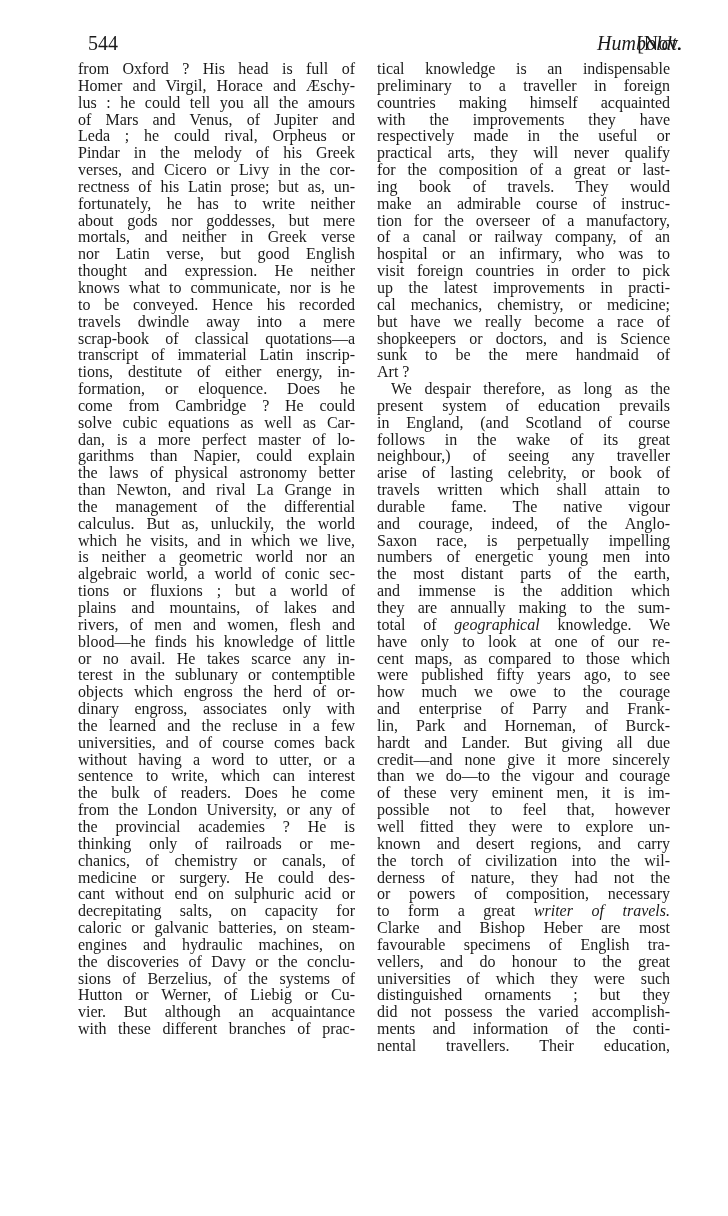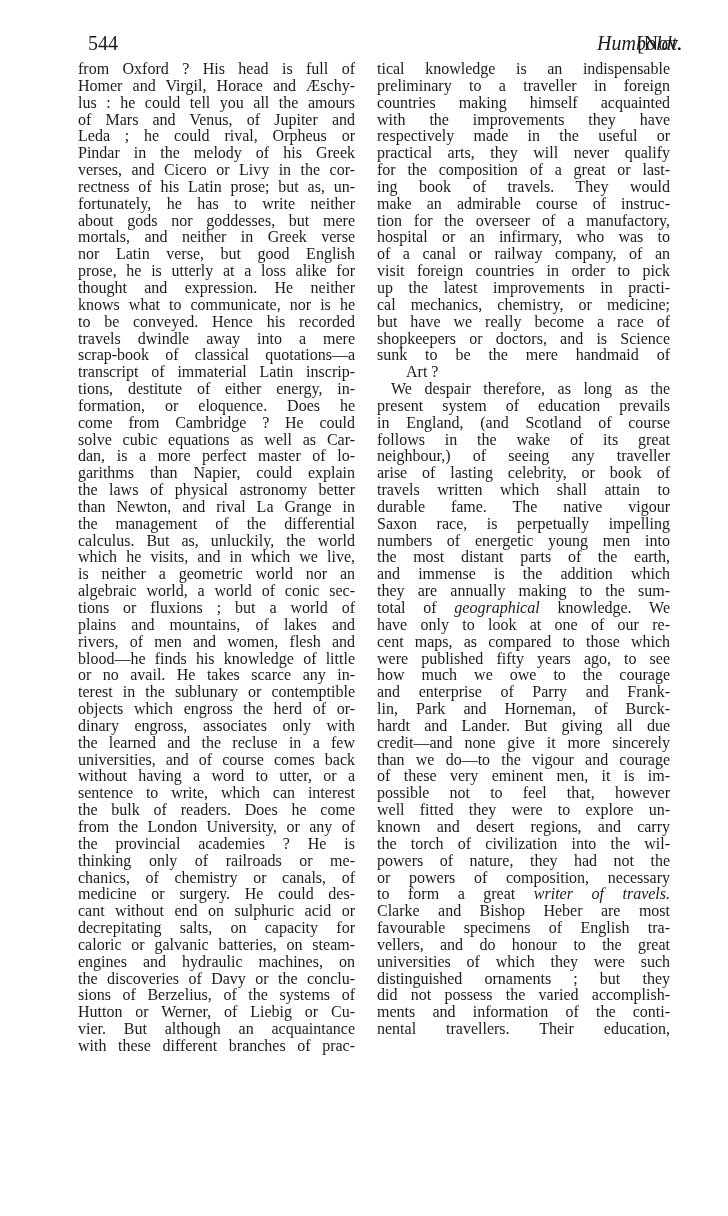--- a/index.html
+++ b/index.html
@@ -8,21 +8,21 @@
     font-family: "DejaVu Serif", "Liberation Serif", serif; color:#1a1a1a;
   }
   .page-header { position:absolute; top:32px; left:88px; width:594px; height:20px; font-family:"Liberation Serif", serif; font-size:20px; }
   .page-number { position:absolute; left:0; top:0; }
   .running-title { position:absolute; left:0; right:0; text-align:right; font-style:italic; top:0; }
   .running-date { position:absolute; right:0; top:0;text-align:right; }
   .column { position:absolute; top:61px; font-family:"Liberation Serif", serif; font-size:16px; line-height:16.85px; }
   .col-left { left:78px; width:277px; }
   .col-right { left:377px; width:293px; }
   .line { display:block; white-space:nowrap; text-align:justify; text-align-last:justify; height:16.85px; }
-  .line.last { text-align-last:left;margin-left:29px; }
+  .line.last { text-align-last:left; }
   .line.indent { padding-left:14px; }
   .ital { font-style:italic; }
 </style>
 </head>
 <body>
 
 <div class="page-header">
   <span class="page-number">544</span>
   <span class="running-title">Humboldt.</span>
   <span class="running-date">[Nov.</span>
@@ -34,21 +34,20 @@
     <span class="line">lus : he could tell you all the amours</span>
     <span class="line">of Mars and Venus, of Jupiter and</span>
     <span class="line">Leda ; he could rival, Orpheus or</span>
     <span class="line">Pindar in the melody of his Greek</span>
     <span class="line">verses, and Cicero or Livy in the cor-</span>
     <span class="line">rectness of his Latin prose; but as, un-</span>
     <span class="line">fortunately, he has to write neither</span>
     <span class="line">about gods nor goddesses, but mere</span>
     <span class="line">mortals, and neither in Greek verse</span>
     <span class="line">nor Latin verse, but good English</span>
-    <span class="line">prose, he is utterly at a loss alike for</span>
     <span class="line">thought and expression. He neither</span>
     <span class="line">knows what to communicate, nor is he</span>
     <span class="line">to be conveyed. Hence his recorded</span>
     <span class="line">travels dwindle away into a mere</span>
     <span class="line">scrap-book of classical quotations—a</span>
     <span class="line">transcript of immaterial Latin inscrip-</span>
     <span class="line">tions, destitute of either energy, in-</span>
     <span class="line">formation, or eloquence. Does he</span>
     <span class="line">come from Cambridge ? He could</span>
     <span class="line">solve cubic equations as well as Car-</span>
@@ -93,58 +92,59 @@
     <span class="line">tical knowledge is an indispensable</span>
     <span class="line">preliminary to a traveller in foreign</span>
     <span class="line">countries making himself acquainted</span>
     <span class="line">with the improvements they have</span>
     <span class="line">respectively made in the useful or</span>
     <span class="line">practical arts, they will never qualify</span>
     <span class="line">for the composition of a great or last-</span>
     <span class="line">ing book of travels. They would</span>
     <span class="line">make an admirable course of instruc-</span>
     <span class="line">tion for the overseer of a manufactory,</span>
+    <span class="line">of a canal or railway company, of an</span>
     <span class="line">hospital or an infirmary, who was to</span>
-    <span class="line">of a canal or railway company, of an</span>
     <span class="line">visit foreign countries in order to pick</span>
     <span class="line">up the latest improvements in practi-</span>
     <span class="line">cal mechanics, chemistry, or medicine;</span>
     <span class="line">but have we really become a race of</span>
     <span class="line">shopkeepers or doctors, and is Science</span>
     <span class="line">sunk to be the mere handmaid of</span>
     <span class="line last">Art ?</span>
     <span class="line indent">We despair therefore, as long as the</span>
     <span class="line">present system of education prevails</span>
     <span class="line">in England, (and Scotland of course</span>
     <span class="line">follows in the wake of its great</span>
     <span class="line">neighbour,) of seeing any traveller</span>
     <span class="line">arise of lasting celebrity, or book of</span>
     <span class="line">travels written which shall attain to</span>
     <span class="line">durable fame. The native vigour</span>
+    <span class="line">and courage, indeed, of the Anglo-</span>
     <span class="line">Saxon race, is perpetually impelling</span>
     <span class="line">numbers of energetic young men into</span>
     <span class="line">the most distant parts of the earth,</span>
     <span class="line">and immense is the addition which</span>
     <span class="line">they are annually making to the sum-</span>
     <span class="line">total of <span class="ital">geographical</span> knowledge. We</span>
     <span class="line">have only to look at one of our re-</span>
     <span class="line">cent maps, as compared to those which</span>
     <span class="line">were published fifty years ago, to see</span>
     <span class="line">how much we owe to the courage</span>
     <span class="line">and enterprise of Parry and Frank-</span>
     <span class="line">lin, Park and Horneman, of Burck-</span>
     <span class="line">hardt and Lander. But giving all due</span>
     <span class="line">credit—and none give it more sincerely</span>
     <span class="line">than we do—to the vigour and courage</span>
     <span class="line">of these very eminent men, it is im-</span>
     <span class="line">possible not to feel that, however</span>
     <span class="line">well fitted they were to explore un-</span>
     <span class="line">known and desert regions, and carry</span>
     <span class="line">the torch of civilization into the wil-</span>
-    <span class="line">powers of nature, they had not the</span>
+    <span class="line">derness of nature, they had not the</span>
     <span class="line">or powers of composition, necessary</span>
     <span class="line">to form a great <span class="ital">writer of travels.</span></span>
     <span class="line">Clarke and Bishop Heber are most</span>
     <span class="line">favourable specimens of English tra-</span>
     <span class="line">vellers, and do honour to the great</span>
     <span class="line">universities of which they were such</span>
     <span class="line">distinguished ornaments ; but they</span>
     <span class="line">did not possess the varied accomplish-</span>
     <span class="line">ments and information of the conti-</span>
     <span class="line">nental travellers. Their education,</span>

